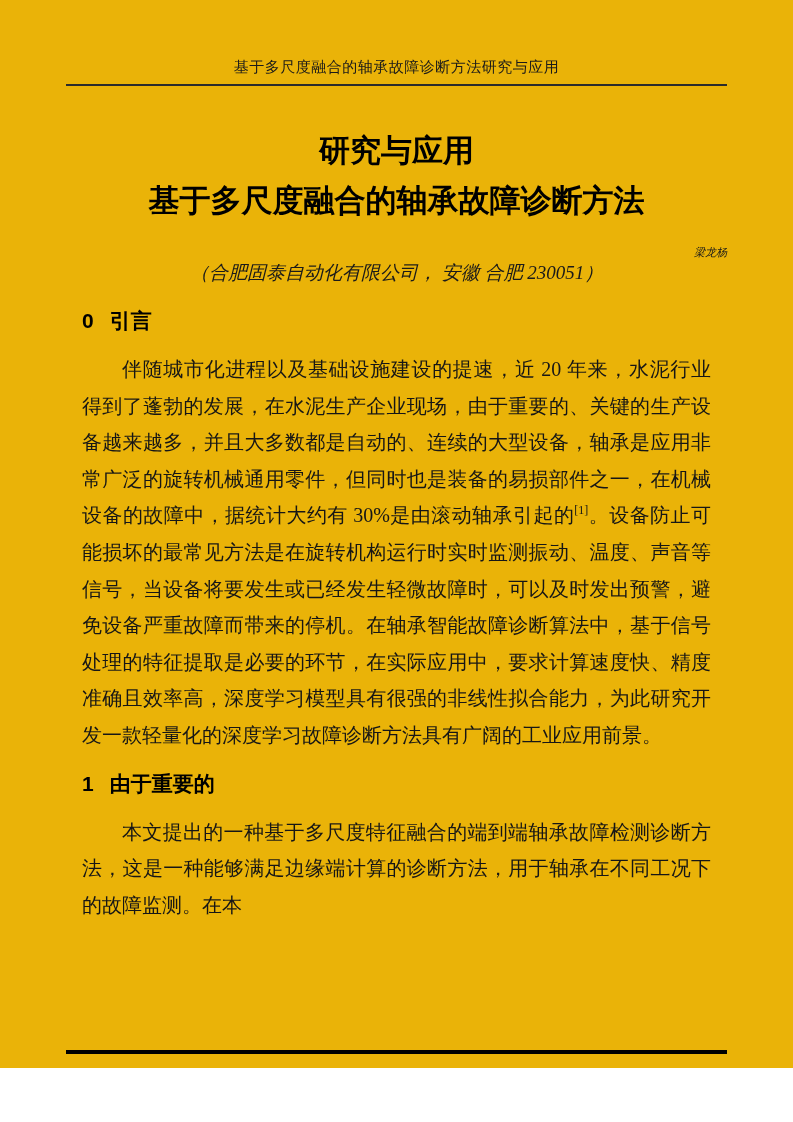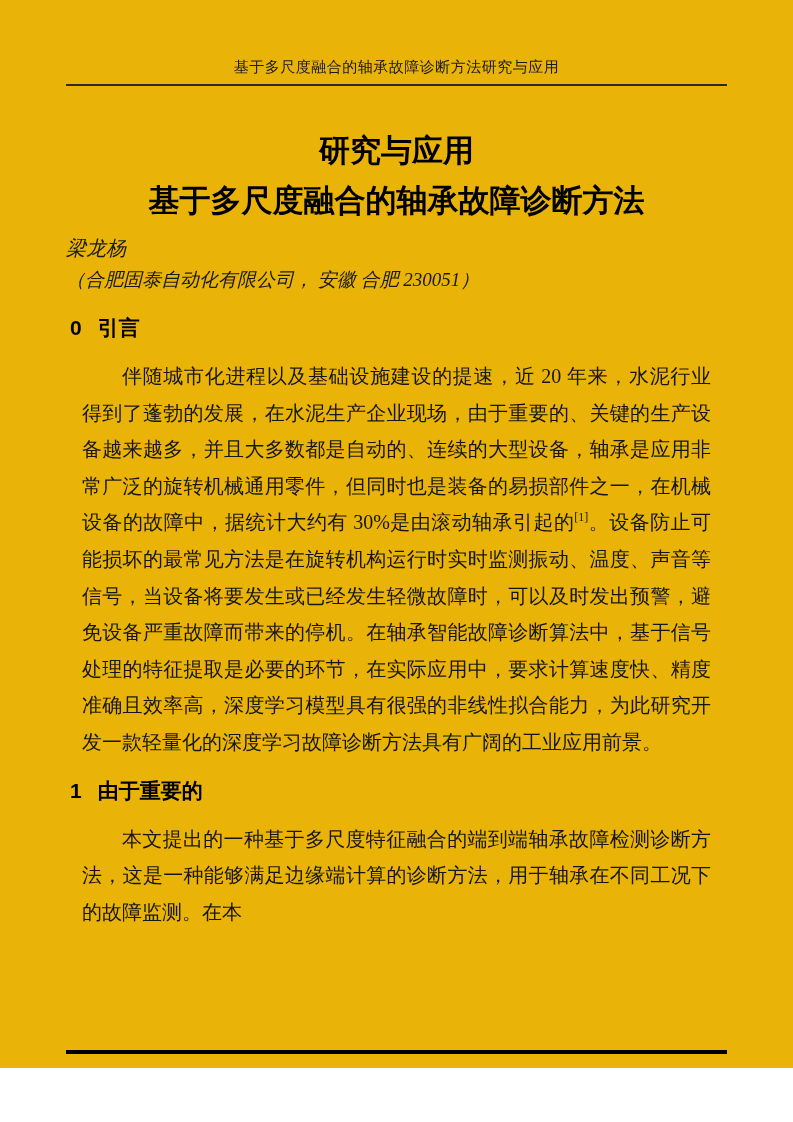--- a/index.html
+++ b/index.html
@@ -40,35 +40,35 @@
     text-align: center;
     font-family: "Liberation Sans", sans-serif;
     font-weight: 700;
     font-size: 31px;
     line-height: 50px;
     color: #000000;
   }
   .paper-title .t-line { display: block; }
   
   .author {
-    margin-top: 9px;
-    text-align: left;
-    font-size: 20px;
+    margin-top: 19px;
+    text-align: right;
+    font-size: 11px;
     font-style: italic;
     color: #1a1a1a;
   }
   .affiliation {
-    margin-top: 5px;
+    text-align: center;
     font-size: 19px;
     font-style: italic;
     color: #1a1a1a;
   }
   
   .section-heading {
-    margin: 21px 0 6px 4px;
+    margin: 21px 0 6px 16px;
     font-family: "Liberation Sans", sans-serif;
     font-weight: 700;
     font-size: 21px;
     line-height: 28px;
     color: #000000;
   }
   .section-heading .sec-num { margin-right: 16px; }
   .section-heading.second { margin-top: 13px; }
   
   .para {

